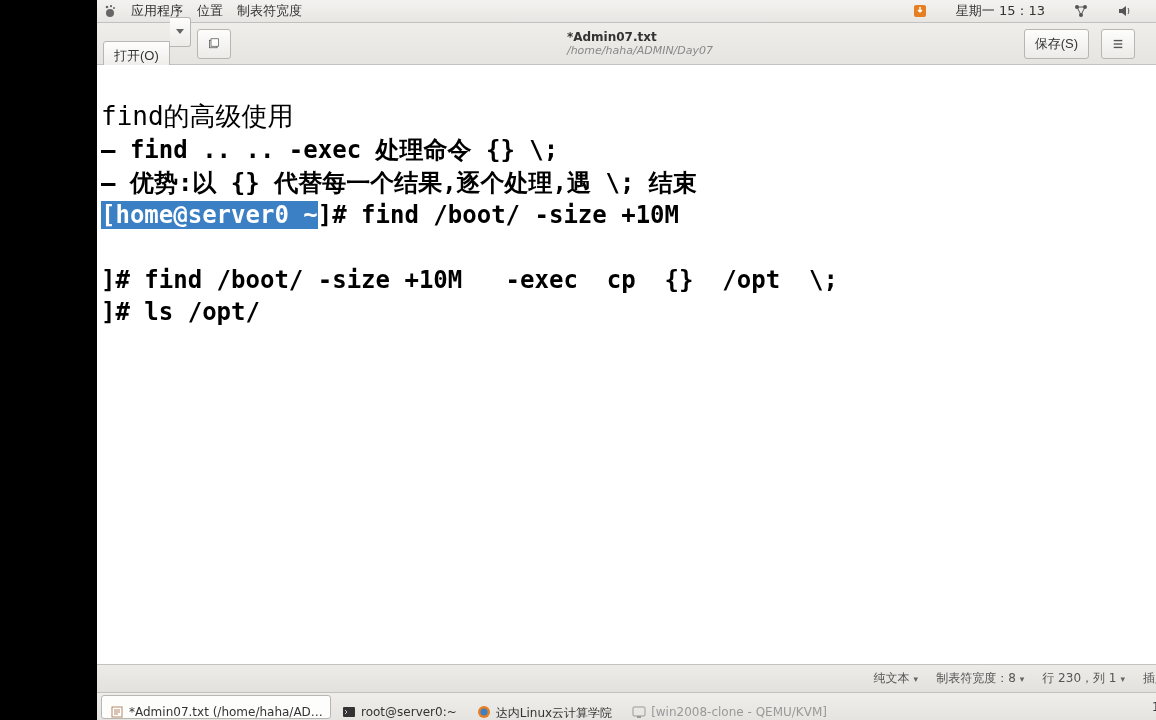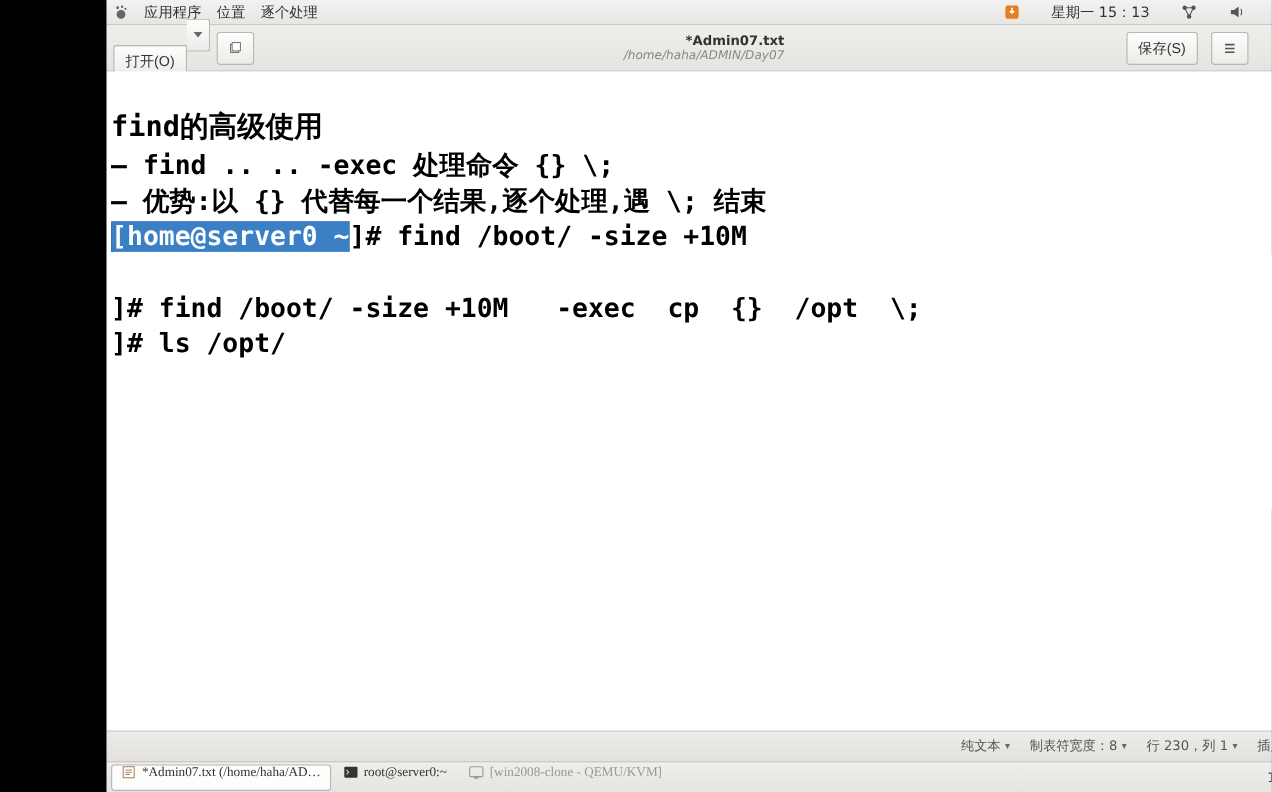--- a/index.html
+++ b/index.html
@@ -61,40 +61,40 @@
   align-items: center;
   justify-content: center;
   height: 30px;
 }
 .btn-group { display: flex; }
 .btn-group .btn:first-child { border-top-right-radius: 0; border-bottom-right-radius: 0; margin-top: 24px; }
 .btn-group .btn.dd { border-left: none; border-top-left-radius: 0; border-bottom-left-radius: 0; padding: 4px 6px; }
 .recent-btn { margin-left: 6px; width: 34px; }
 .title-block {
   position: absolute; left: 50%; transform: translateX(-50%);
-  text-align: right; font-size: 12px; color: #555;
+  text-align: left; font-size: 12px; color: #555;
 }
 .title-main { font-weight: bold; color: #333; }
 .title-sub { font-size: 11px; color: #888; font-style: italic; }
 .right-chrome { margin-left: auto; display: flex; align-items: center; gap: 12px; }
 .close-x { width: 30px; text-align: center; color: #666; font-size: 16px; cursor: pointer; }
 .editor {
   flex: 1;
   background: #fff;
   padding: 2px 4px;
   font-family: "DejaVu Sans Mono","WenQuanYi Micro Hei Mono",monospace;
   font-size: 24px;
   font-weight: bold;
   color: #000;
   line-height: 1.35;
   white-space: pre;
   overflow: hidden;
   position: relative;
 }
-.editor .line-title { font-size: 26px; font-weight: bold; }
+.editor .line-title { font-size: 26px; font-weight: normal; }
 .hl { background: #3b7fc4; color: #fff; }
 .caret {
   display: inline-block; width: 2px; height: 26px;
   background: #000; vertical-align: text-bottom; margin-right: -2px;
 }
 .scroll-indicator {
   position: absolute; right: 0; top: 260px; width: 4px; height: 42px;
   background: #b0b0b0; border-radius: 2px;
 }
 .statusbar {
@@ -107,24 +107,24 @@
 .status-item { display: flex; align-items: center; gap: 4px; }
 .dd-arrow { font-size: 9px; color: #666; }
 .taskbar {
   height: 28px;
   background: linear-gradient(#f0eeeb,#e6e4e1);
   border-top: 1px solid #c4c2bf;
   display: flex; align-items: center; padding: 0 4px; gap: 2px;
   font-size: 12px; color: #333;
 }
 .task {
-  display: flex; align-items: flex-end; gap: 5px;
+  display: flex; align-items: flex-start; gap: 5px;
   padding: 9px 8px; border: 1px solid transparent;
   height: 24px; cursor: pointer;
-  max-width: 230px; overflow: hidden; white-space: nowrap; font-family: Liberation Serif, serif;
+  max-width: 230px; overflow: hidden; white-space: nowrap;
 }
 .task.active { background: #fdfdfc; border: 1px solid #b8b6b3; border-radius: 3px; }
 .task.dim { color: #999; }
 .task .ticon { width: 14px; height: 14px; display: inline-flex; align-items: center; justify-content: center; font-size: 11px; }
 .tri { width: 0; height: 0; border-left: 4px solid transparent; border-right: 4px solid transparent; border-top: 5px solid #666; }
 svg { display: block; }
 </style>
 </head>
 <body>
 
@@ -135,21 +135,21 @@
       <span class="app-icon">
         <svg width="14" height="14" viewBox="0 0 14 14">
             <circle cx="4" cy="3" r="1.3" fill="#666"></circle>
             <circle cx="8" cy="2.2" r="1.1" fill="#666"></circle>
             <circle cx="11" cy="4" r="1" fill="#666"></circle>
             <ellipse cx="7" cy="9" rx="4" ry="4" fill="#666"></ellipse>
           </svg>
       </span>
       <span>应用程序</span>
       <span>位置</span>
-      <span>逐个处理</span>
+      <span>制表符宽度</span>
     </div>
     <div class="menubar-right">
       <span class="tray-icon orange-icon">
         <svg width="16" height="16" viewBox="0 0 16 16">
             <rect x="2" y="2" width="12" height="12" rx="2" fill="#e67e22"></rect>
             <path d="M8 4v5m0 0l-2-2m2 2l2-2" stroke="#fff" stroke-width="1.5" fill="none"></path>
           </svg>
       </span>
       <span>星期一 15：13</span>
       <span class="tray-icon">
@@ -246,20 +246,29 @@
     </div>
     <div class="task">
       <span class="ticon">
         <svg width="14" height="14" viewBox="0 0 14 14">
             <rect x="1" y="2" width="12" height="10" rx="1" fill="#333"></rect>
             <path d="M3 5l2 2-2 2" stroke="#ccc" fill="none"></path>
           </svg>
       </span>
       <span>root@server0:~</span>
     </div>
+    <div class="task">
+      <span class="ticon">
+        <svg width="14" height="14" viewBox="0 0 14 14">
+            <circle cx="7" cy="7" r="6" fill="#e67e22"></circle>
+            <circle cx="7" cy="7" r="3.5" fill="#3b7fc4"></circle>
+          </svg>
+      </span>
+      <span>达内Linux云计算学院</span>
+    </div>
     <div class="task dim">
       <span class="ticon" style="color:#999">
         <svg width="14" height="14" viewBox="0 0 14 14">
             <rect x="1" y="2" width="12" height="9" rx="1" fill="none" stroke="#999"></rect>
             <rect x="5" y="11" width="4" height="2" fill="#999"></rect>
           </svg>
       </span>
       <span>[win2008-clone - QEMU/KVM]</span>
     </div>
     <div style="margin-left:auto" class="status-item">

